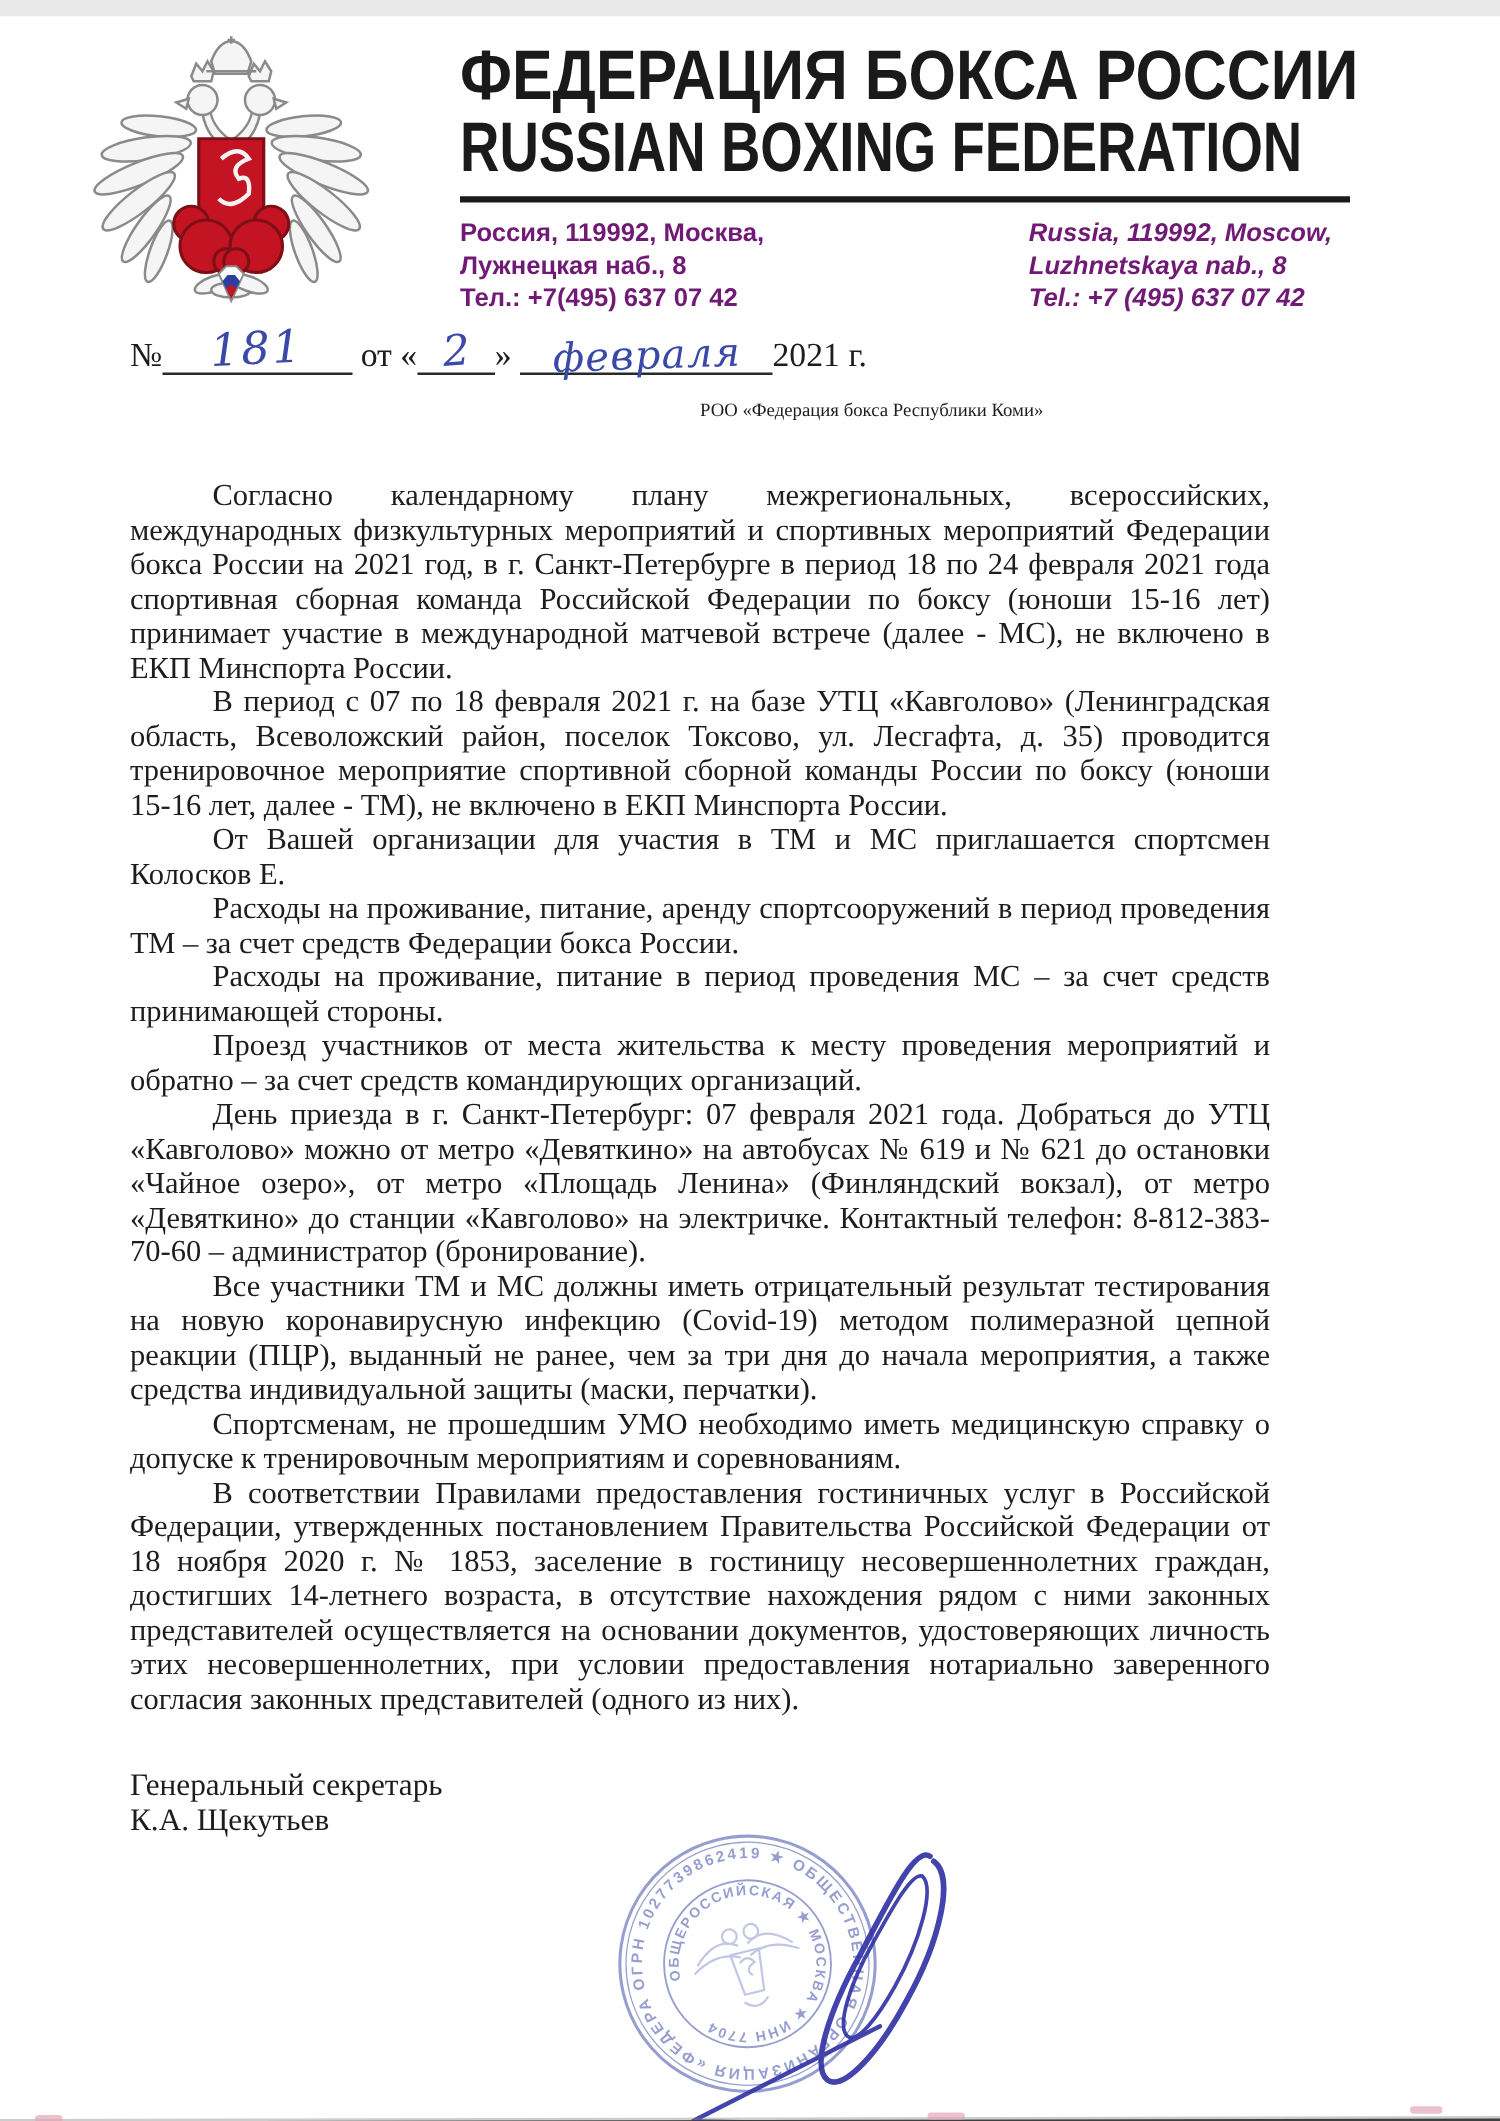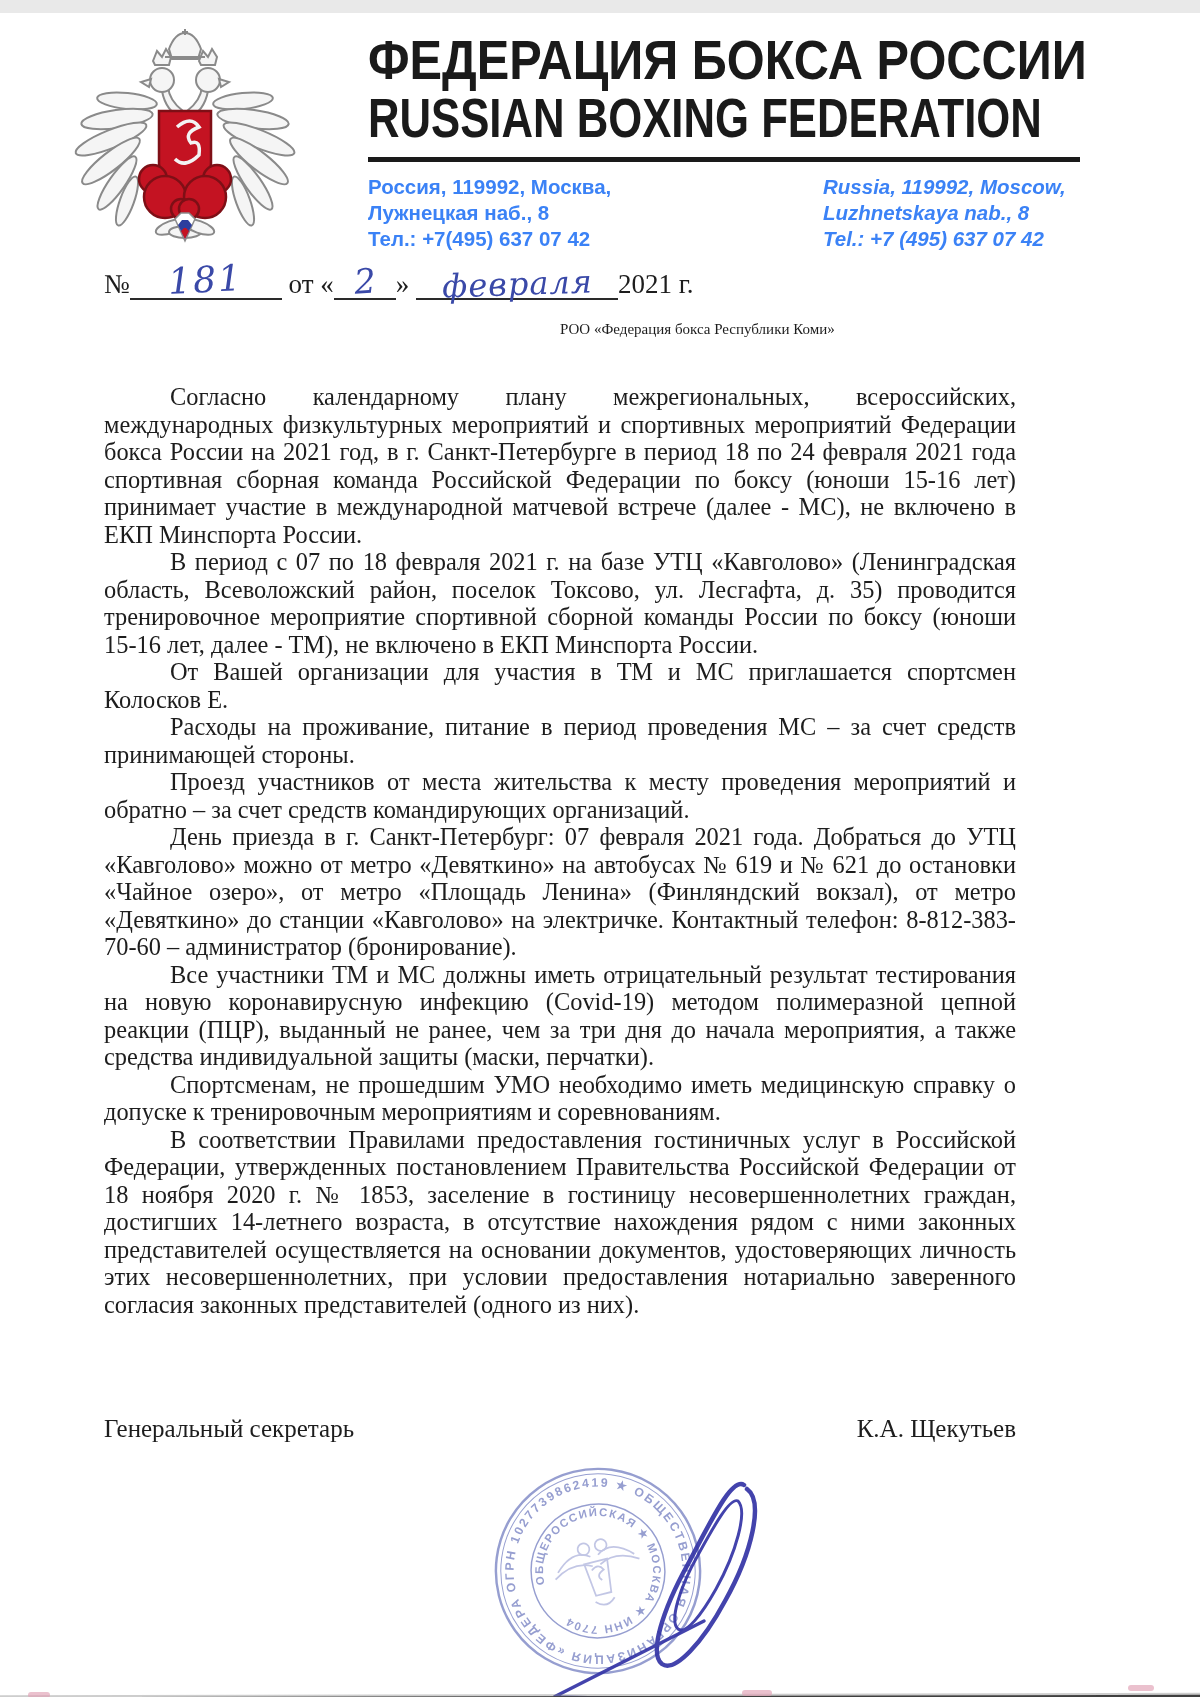--- a/index.html
+++ b/index.html
@@ -8,21 +8,21 @@
 
   
   .emblem{position:absolute;left:62px;top:14px;width:246px;height:224px;}
   .head-right{position:absolute;left:368px;top:18px;width:716px;}
   .org-ru,.org-en{font-family:"Liberation Sans", sans-serif;font-weight:bold;font-size:56px;
         line-height:58px;white-space:nowrap;color:#1a1a1a;letter-spacing:0px;}
   .org-ru{transform:scaleX(.87);transform-origin:left center;}
   .org-en{transform:scaleX(.78);transform-origin:left center;}
   .head-divider{width:712px;height:5px;background:#1a1a1a;margin-top:10px;}
   .addr-row{display:flex;margin-top:12px;font-family:"Liberation Sans", sans-serif;
-        font-weight:bold;font-size:20.5px;line-height:26px;color:#3b82f6;}
+        font-weight:bold;font-size:20.5px;line-height:26px;color:#701a75;}
   .addr-ru{width:455px;}
   .addr-en{width:260px;font-style:italic;}
 
   
   .ref-line{position:absolute;left:104px;top:244px;font-size:27px;white-space:nowrap;}
   .slot{display:inline-block;border-bottom:2px solid #2a2a2a;text-align:center;vertical-align:bottom;}
   .slot-num{width:152px;}
   .slot-day{width:62px;}
   .slot-month{width:202px;}
   .hw{font-family:"DejaVu Serif", serif;font-style:italic;color:#3a49a8;display:inline-block;}
@@ -33,21 +33,21 @@
   
   .recipient{position:absolute;left:560px;top:308px;width:460px;font-size:15px;white-space:nowrap;}
 
   
   .body-text{position:absolute;left:104px;top:370px;width:912px;font-size:24.4px;
         line-height:27.5px;text-align:justify;}
   .body-text p{margin:0;text-indent:66px;}
 
   
   .sig-row{position:absolute;left:104px;top:1402px;width:912px;display:flex;
-        justify-content:space-between;font-size:25px;}
+        justify-content:space-between;font-size:25px;flex-direction:column;}
   .executor{position:absolute;left:104px;top:1460px;font-size:19px;line-height:24px;}
   .executor .exec-label{font-size:17.5px;}
 
   
   .stamp{position:absolute;left:490px;top:1450px;transform:rotate(-14deg);opacity:.8;}
   .signature-svg{position:absolute;left:466px;top:1436px;}
 
   
   .scan-line{position:absolute;left:-6px;top:1683px;width:1214px;height:5px;background:#3f3f3f;
         transform:rotate(-0.12deg);box-shadow:0 -2px 0 rgba(130,130,130,.4);}
@@ -135,20 +135,21 @@
     <span>от «</span><span class="slot slot-day"><span class="hw hw-day">2</span></span><span>»</span>
     <span class="slot slot-month"><span class="hw hw-month">февраля</span></span><span>2021 г.</span>
   </div>
 
   <div class="recipient">РОО «Федерация бокса Республики Коми»</div>
 
   <div class="body-text">
     <p>Согласно календарному плану межрегиональных, всероссийских, международных физкультурных мероприятий и спортивных мероприятий Федерации бокса России на 2021 год, в г. Санкт-Петербурге в период 18 по 24 февраля 2021 года спортивная сборная команда Российской Федерации по боксу (юноши 15-16 лет) принимает участие в международной матчевой встрече (далее - МС), не включено в ЕКП Минспорта России.</p>
     <p>В период с 07 по 18 февраля 2021 г. на базе УТЦ «Кавголово» (Ленинградская область, Всеволожский район, поселок Токсово, ул. Лесгафта, д. 35) проводится тренировочное мероприятие спортивной сборной команды России по боксу (юноши 15-16 лет, далее - ТМ), не включено в ЕКП Минспорта России.</p>
     <p>От Вашей организации для участия в ТМ и МС приглашается спортсмен Колосков Е.</p>
+    <p>Расходы на проживание, питание, аренду спортсооружений в период проведения ТМ – за счет средств Федерации бокса России.</p>
     <p>Расходы на проживание, питание в период проведения МС – за счет средств принимающей стороны.</p>
     <p>Проезд участников от места жительства к месту проведения мероприятий и обратно – за счет средств командирующих организаций.</p>
     <p>День приезда в г. Санкт-Петербург: 07 февраля 2021 года. Добраться до УТЦ «Кавголово» можно от метро «Девяткино» на автобусах № 619 и № 621 до остановки «Чайное озеро», от метро «Площадь Ленина» (Финляндский вокзал), от метро «Девяткино» до станции «Кавголово» на электричке. Контактный телефон: 8-812-383-70-60 – администратор (бронирование).</p>
     <p>Все участники ТМ и МС должны иметь отрицательный результат тестирования на новую коронавирусную инфекцию (Covid-19) методом полимеразной цепной реакции (ПЦР), выданный не ранее, чем за три дня до начала мероприятия, а также средства индивидуальной защиты (маски, перчатки).</p>
     <p>Спортсменам, не прошедшим УМО необходимо иметь медицинскую справку о допуске к тренировочным мероприятиям и соревнованиям.</p>
     <p>В соответствии Правилами предоставления гостиничных услуг в Российской Федерации, утвержденных постановлением Правительства Российской Федерации от 18 ноября 2020 г. № 1853, заселение в гостиницу несовершеннолетних граждан, достигших 14-летнего возраста, в отсутствие нахождения рядом с ними законных представителей осуществляется на основании документов, удостоверяющих личность этих несовершеннолетних, при условии предоставления нотариально заверенного согласия законных представителей (одного из них).</p>
   </div>
 
   <div class="sig-row">
     <span>Генеральный секретарь</span>

